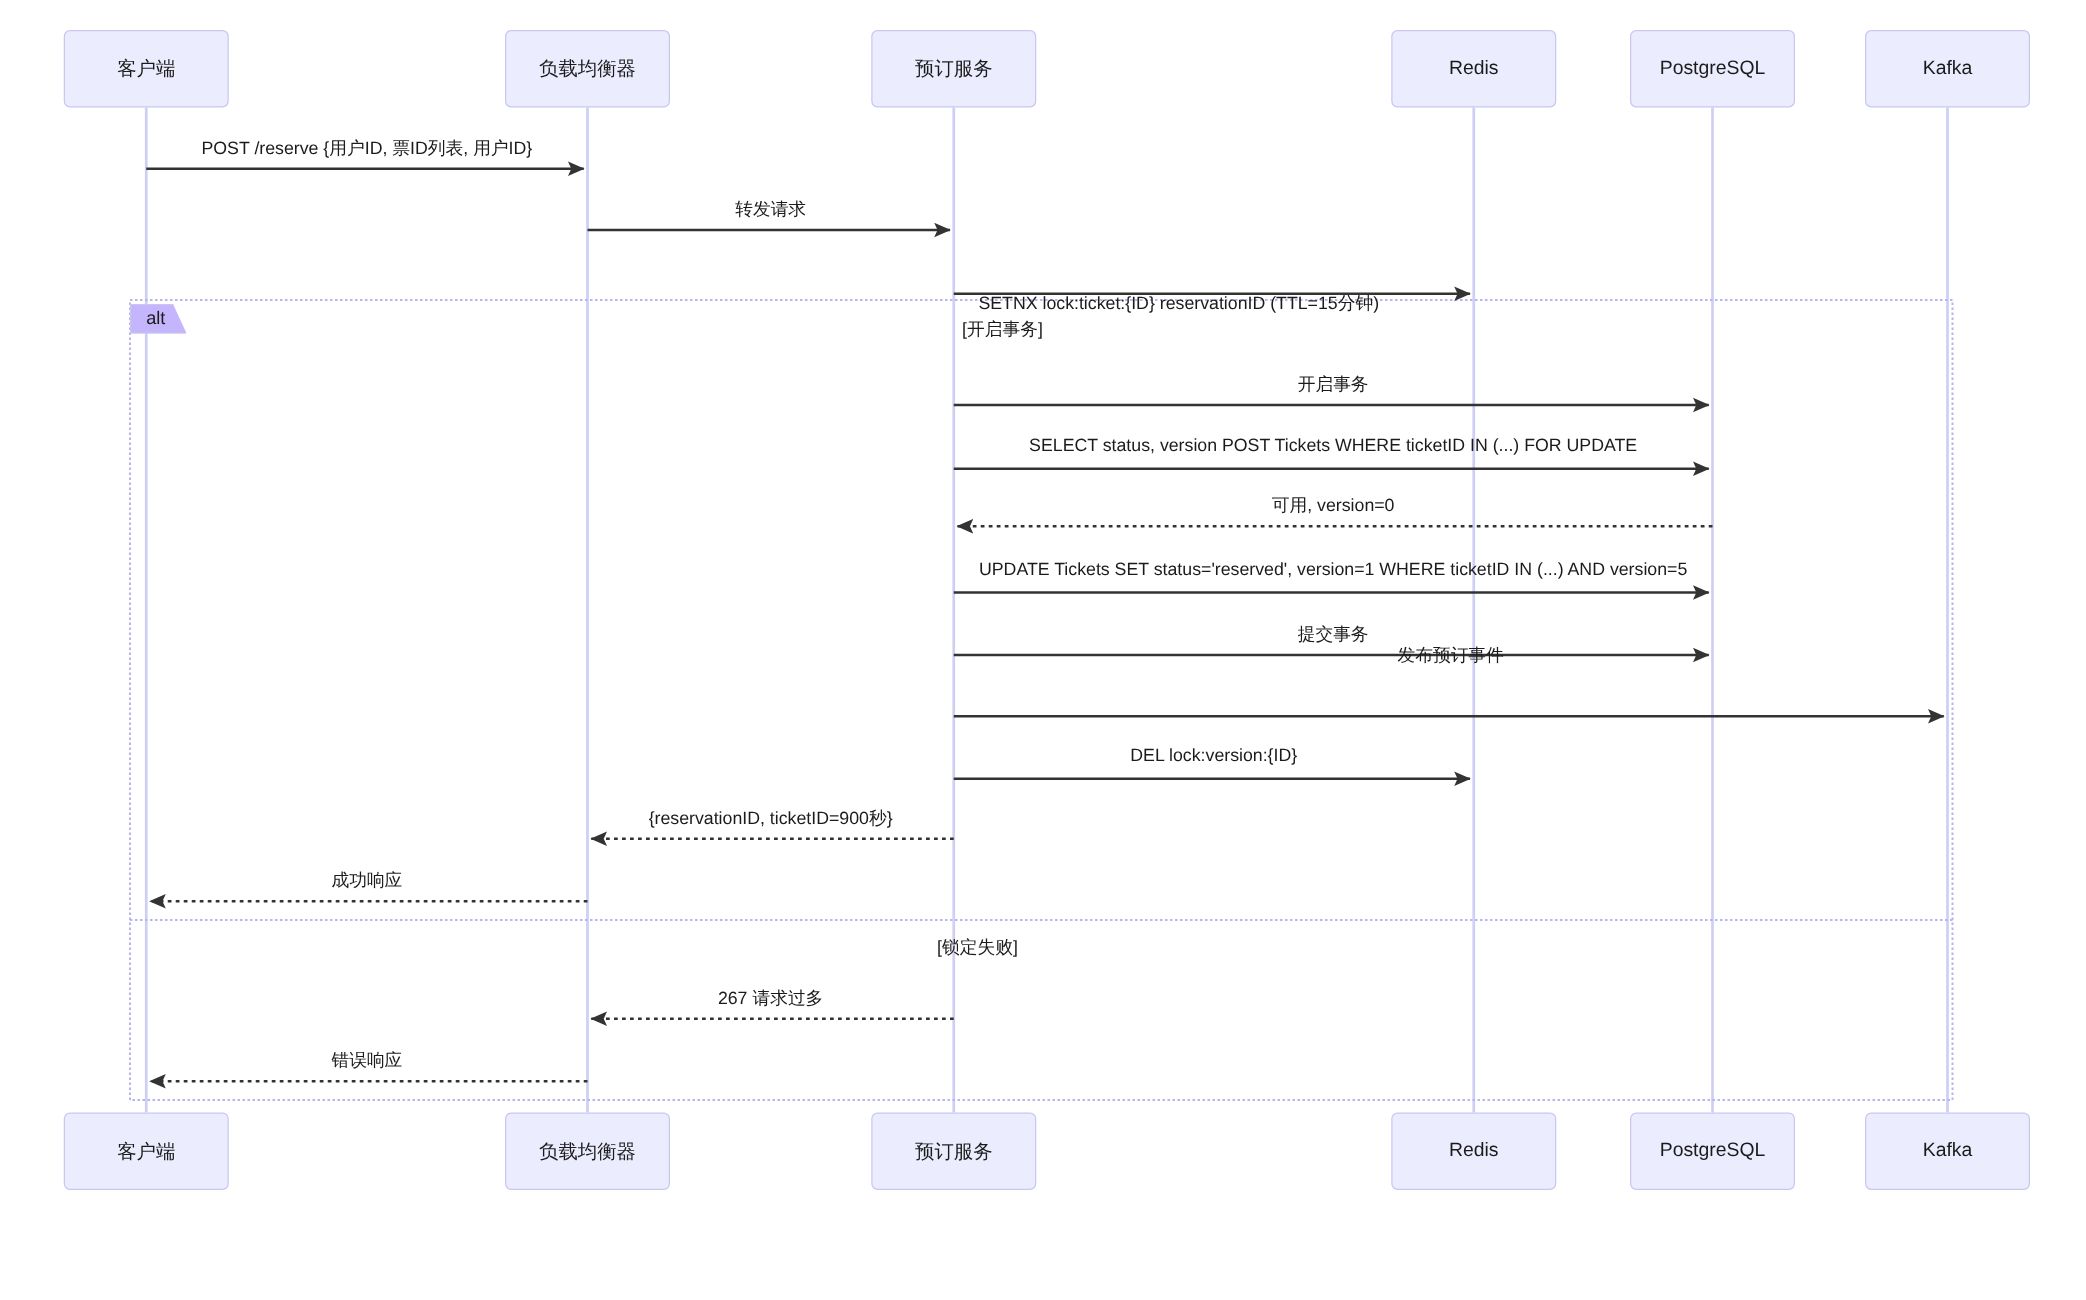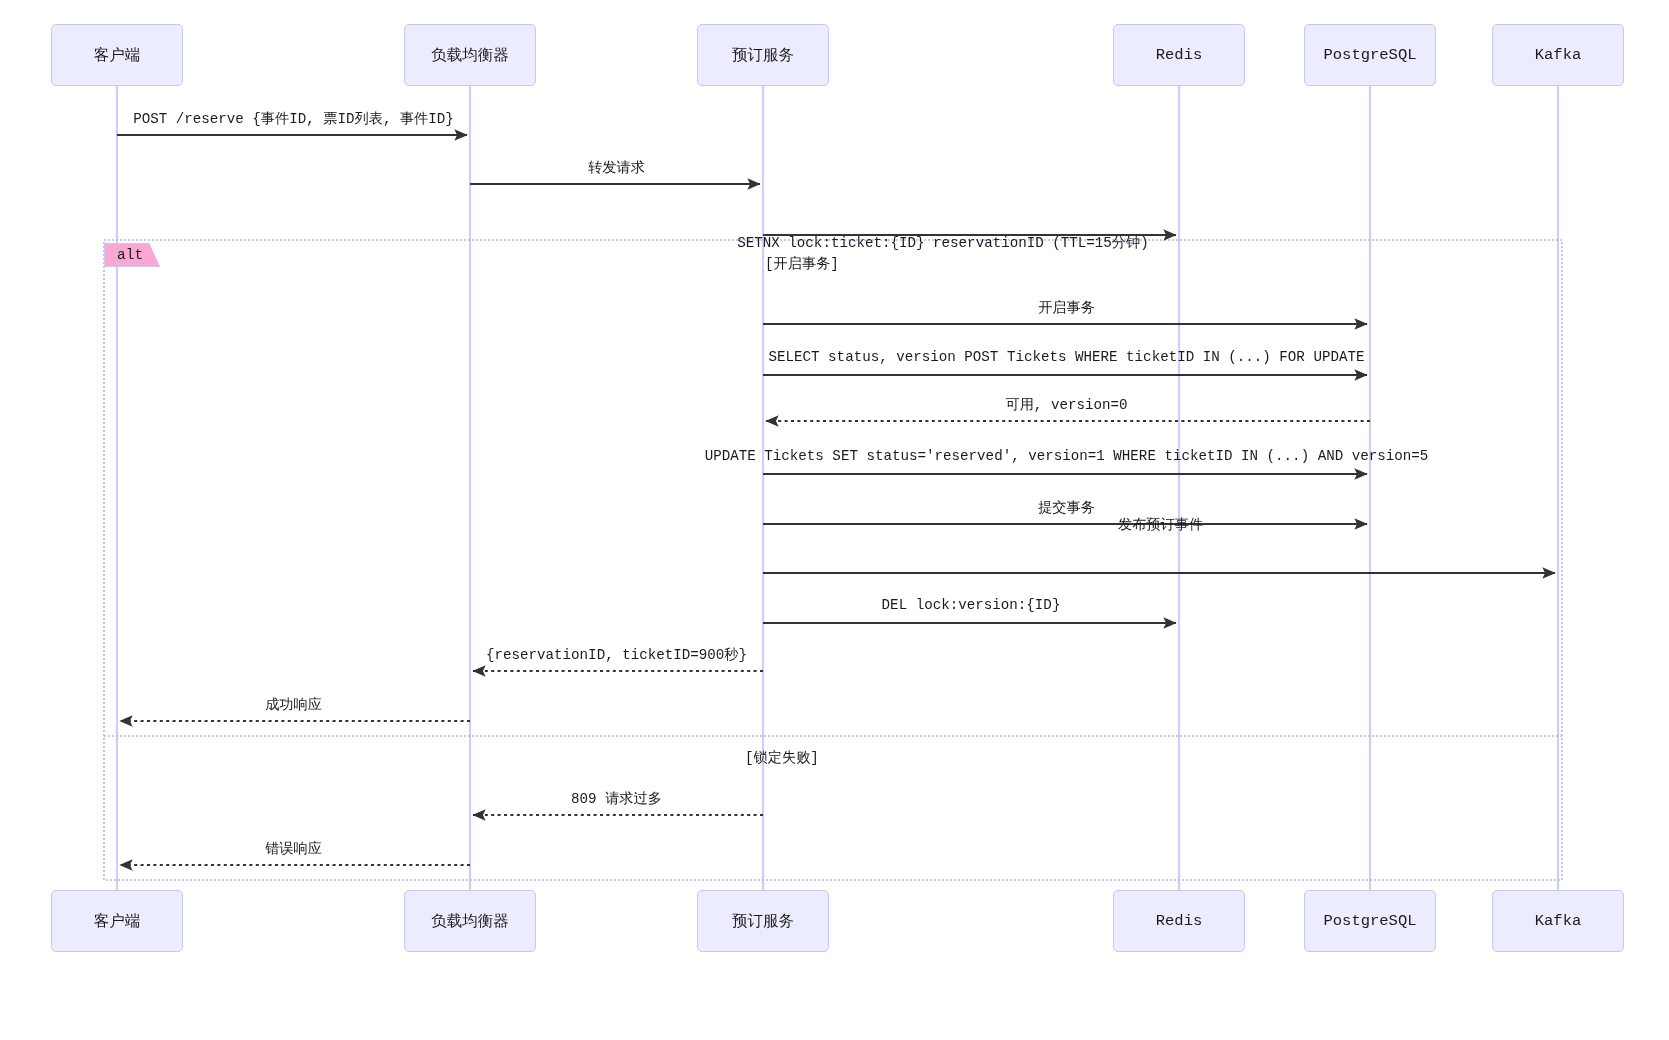--- a/index.html
+++ b/index.html
@@ -2,42 +2,42 @@
 <html><head>
 <meta charset="utf-8">
 <style>
   html,body{margin:0;padding:0;}
   body{
     width:1669px;height:1040px;
     background:#ffffff;
     font-family:"Liberation Sans","DejaVu Sans",sans-serif;
     overflow:hidden;
   }
-  #diagram{position:relative;width:1356px;height:1040px;font-family:Liberation Mono, monospace;}
+  #diagram{position:relative;width:1356px;height:1040px;}
   svg#seq{position:absolute;left:0;top:0;width:1669px;height:1040px;}
   .actor-box{
     position:absolute;
     background:#ECECFF;
     border:1.6px solid #C7C7F2;
     border-radius:5px;
     display:flex;align-items:center;justify-content:center;
     font-size:15.5px;color:#1b1b1b;
     box-sizing:border-box;
   }
   .msg-label{
     position:absolute;
     font-size:14.2px;
     color:#1b1b1b;
     white-space:nowrap;
     transform:translateX(-50%);
     text-align:center;
   }
   .alt-tag{
     position:absolute;
-    background:#f9a8d4;
+    background:#c4b5fd;
     border:1.4px solid #C7C7F2;
     font-size:14.5px;
     color:#1b1b1b;
     padding:3px 16px 3px 12px;
     box-sizing:border-box;
     -webkit-clip-path:polygon(0 0, calc(100% - 11px) 0, 100% 100%, 0 100%);
     clip-path:polygon(0 0, calc(100% - 11px) 0, 100% 100%, 0 100%);
   }
   .alt-cond{
     position:absolute;
@@ -126,33 +126,33 @@
         <span>Redis</span>
       </div>
       <div class="actor-box" style="left: 1304px; top: 890px; width: 132px; height: 62px;">
         <span>PostgreSQL</span>
       </div>
       <div class="actor-box" style="left: 1492px; top: 890px; width: 132px; height: 62px;">
         <span>Kafka</span>
       </div>
     </div>
   <div id="labels">
-      <div class="msg-label" style="left: 293.5px; top: 109px;">POST /reserve {事件ID, 票ID列表, 事件ID}</div>
+      <div class="msg-label" style="left: 293.5px; top: 109px;">POST /reserve {用户ID, 票ID列表, 用户ID}</div>
       <div class="msg-label" style="left: 616.5px; top: 158px;">转发请求</div>
       <div class="msg-label" style="left: 943px; top: 209px; margin-top: 24px;">SETNX lock:ticket:{ID} reservationID (TTL=15分钟)</div>
       <div class="msg-label" style="left: 1066.5px; top: 298px;">开启事务</div>
       <div class="msg-label" style="left: 1066.5px; top: 349px;">SELECT status, version POST Tickets WHERE ticketID IN (...) FOR UPDATE</div>
       <div class="msg-label" style="left: 1066.5px; top: 395px;">可用, version=0</div>
       <div class="msg-label" style="left: 1066.5px; top: 448px;">UPDATE Tickets SET status='reserved', version=1 WHERE ticketID IN (...) AND version=5</div>
       <div class="msg-label" style="left: 1066.5px; top: 498px;">提交事务</div>
       <div class="msg-label" style="left: 1160.5px; top: 515px;">发布预订事件</div>
       <div class="msg-label" style="left: 971px; top: 597px;">DEL lock:version:{ID}</div>
       <div class="msg-label" style="left: 616.5px; top: 645px;">{reservationID, ticketID=900秒}</div>
       <div class="msg-label" style="left: 293.5px; top: 695px;">成功响应</div>
-      <div class="msg-label" style="left: 616.5px; top: 789px;">809 请求过多</div>
+      <div class="msg-label" style="left: 616.5px; top: 789px;">267 请求过多</div>
       <div class="msg-label" style="left: 293.5px; top: 839px;">错误响应</div>
     </div>
   <div id="conds">
       <div class="alt-tag" style="left: 104px; top: 243px;">alt</div>
       <div class="alt-cond" style="left: 802px; top: 254px;">[开启事务]</div>
       <div class="alt-cond" style="left: 782px; top: 748px;">[锁定失败]</div>
     </div>
 
 </div>
 

